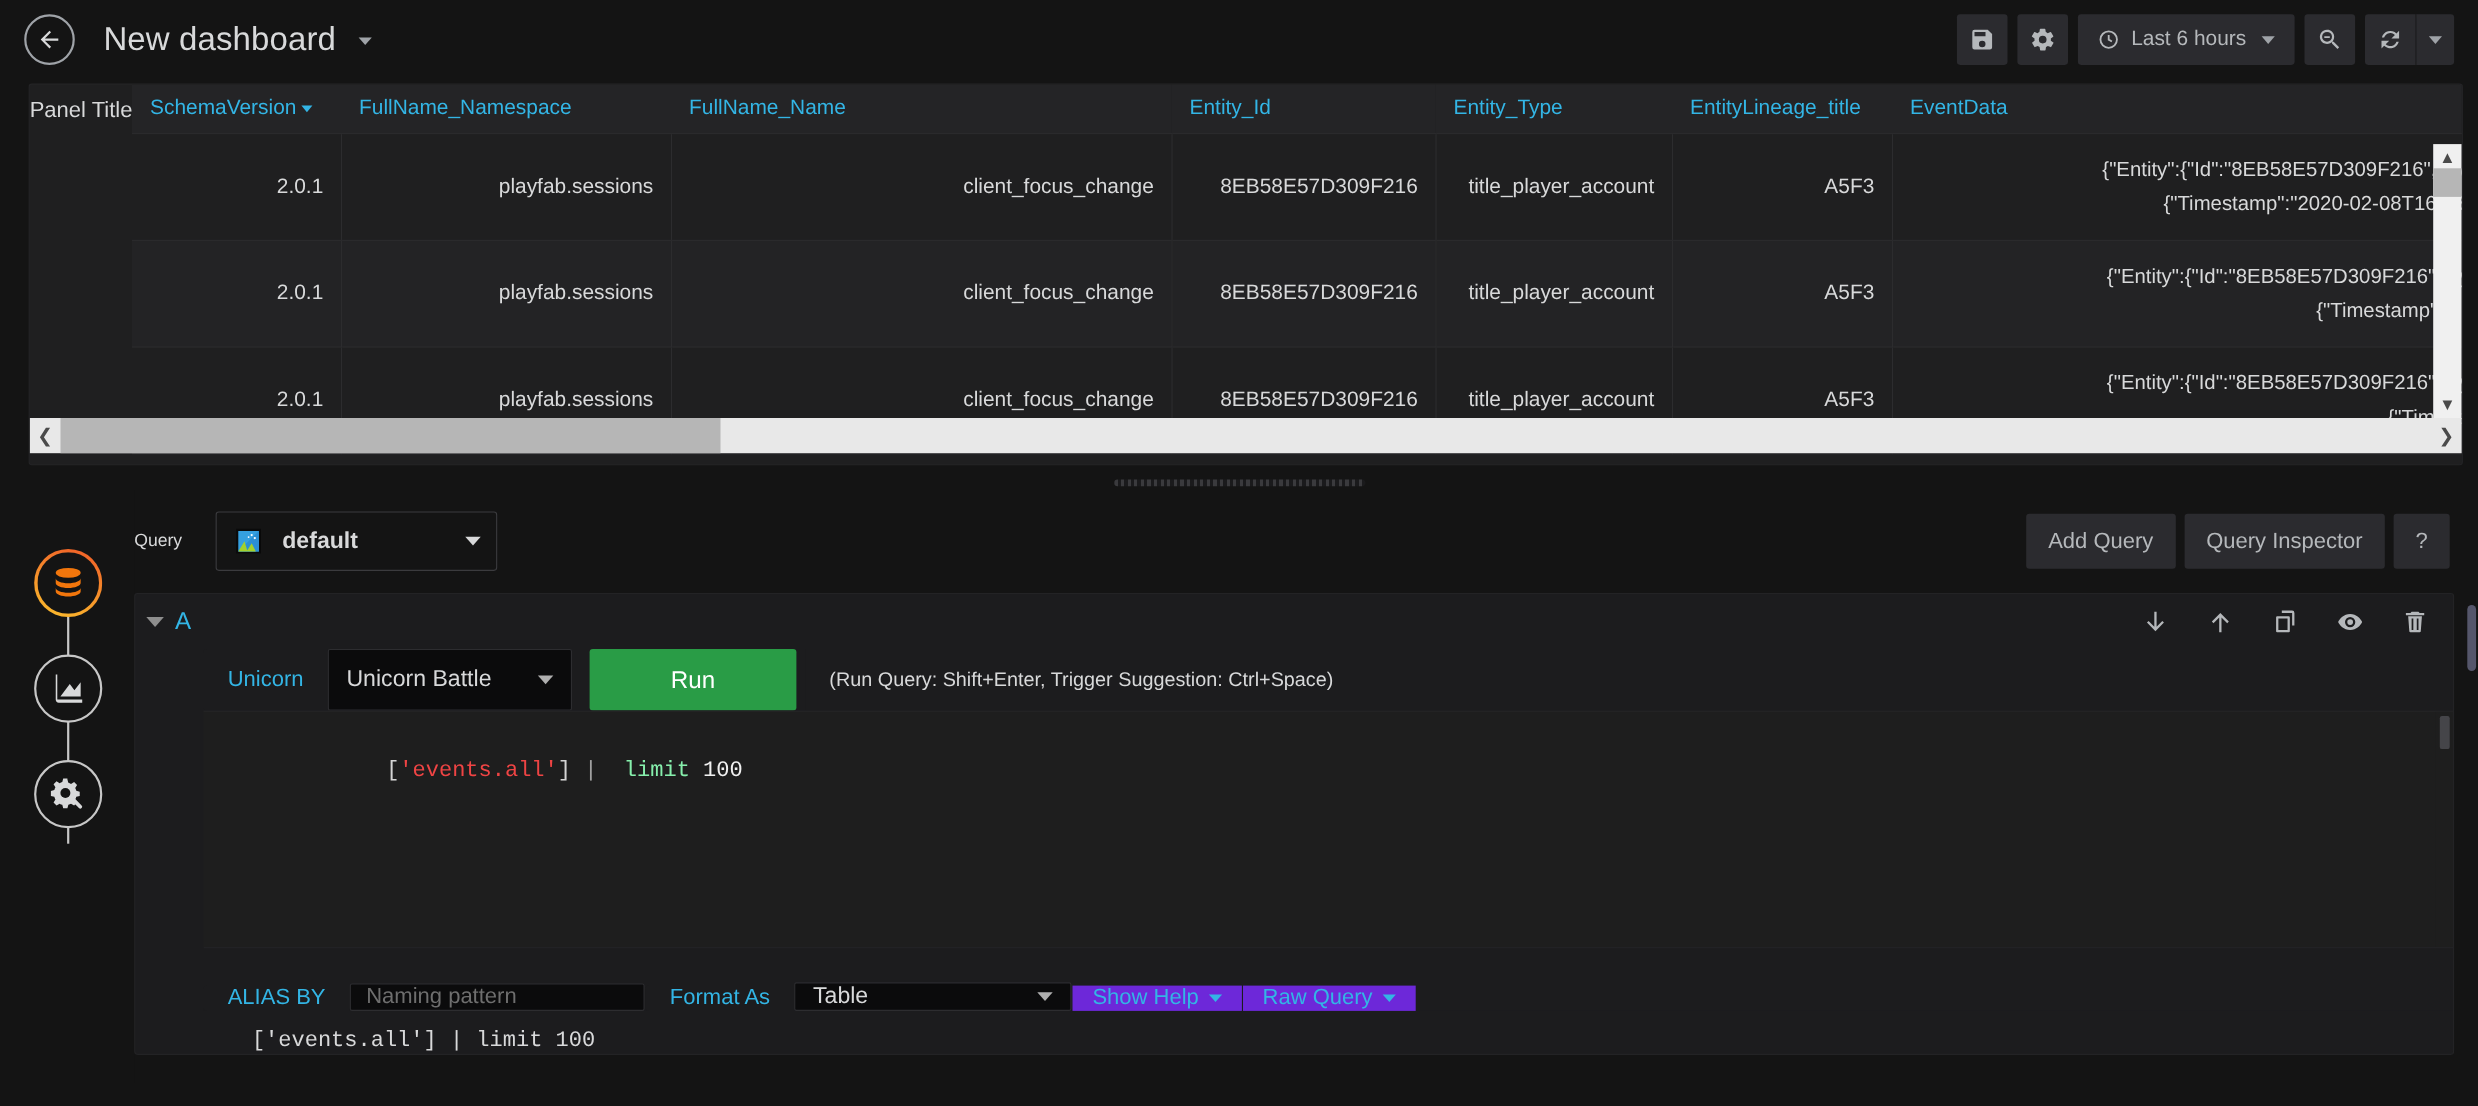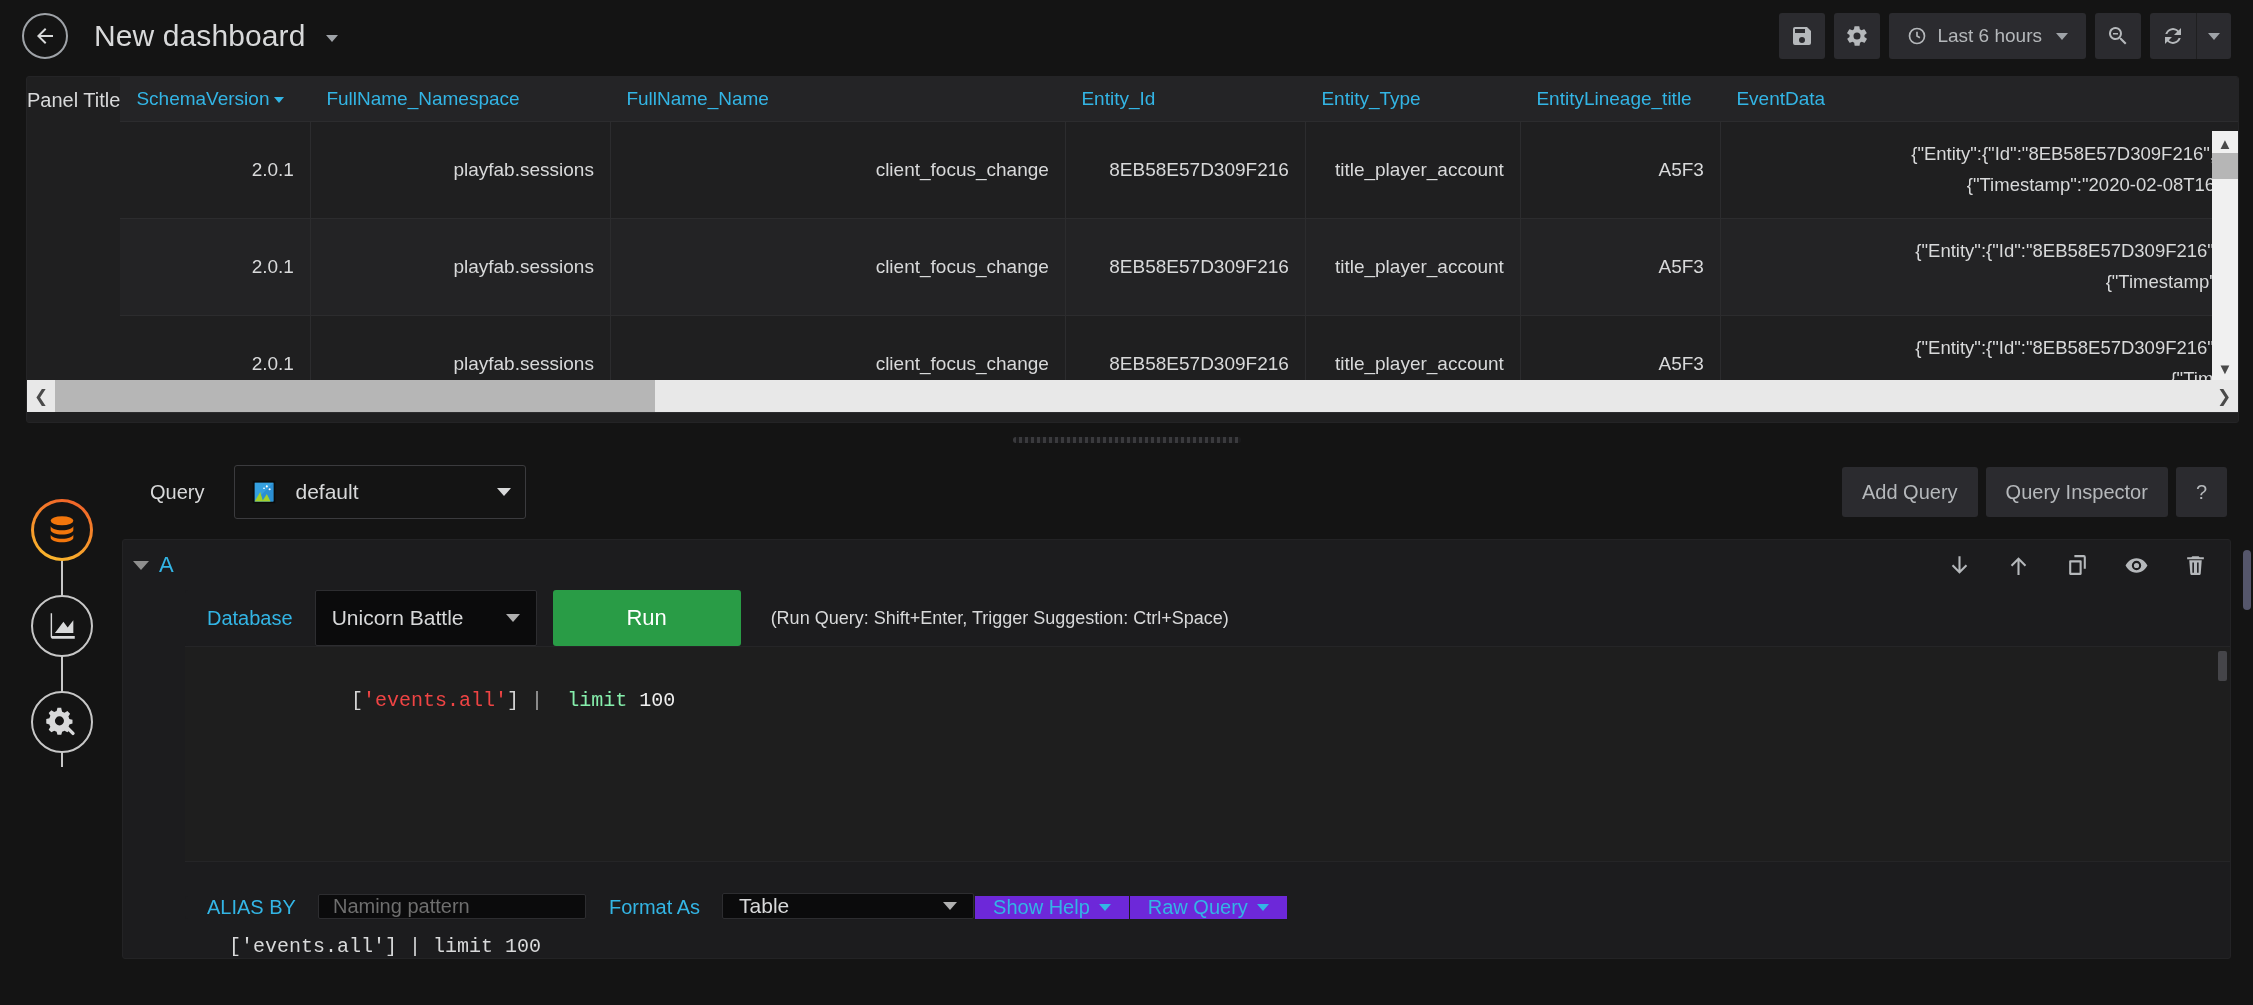--- a/index.html
+++ b/index.html
@@ -140,25 +140,25 @@
     border-top: 17px solid transparent; border-bottom: 17px solid transparent;
     border-left: 22px solid #f2760c; z-index: -1;
   }
 
   .editor-main {
     flex: 1; background: #141414; padding: 12px 0 0 0; position: relative;
   }
   .qheader {
     display: flex; align-items: center; padding: 0 26px 0 0; height: 70px;
   }
-  .qheader .qlabel { font-size: 20px; color: #d8d9da; margin-right: 30px; margin-left: 28px; }
+  .qheader .qlabel { font-size: 16px; color: #d8d9da; margin-right: 30px; }
   .ds-picker {
-    width: 292px; height: 54px; background: #141414;
+    width: 256px; height: 54px; background: #141414;
     border: 1px solid #3b3b3e; border-radius: 3px;
-    display: flex; align-items: center; padding: 0 14px; cursor: pointer;
+    display: flex; align-items: center; padding: 0 14px; cursor: pointer; font-weight: bold;
   }
   .ds-icon { width: 30px; height: 30px; flex: 0 0 30px; margin-right: 16px; }
   .ds-name { font-size: 21px; color: #d8d9da; flex: 1; }
   .caret-dn {
     width: 0; height: 0; border-left: 7px solid transparent;
     border-right: 7px solid transparent; border-top: 8px solid #d8d9da;
   }
   .qheader-right { margin-left: auto; display: flex; gap: 8px; }
   .gbtn {
     height: 50px; background: #2b2b2f; border: none; border-radius: 3px;
@@ -450,21 +450,21 @@
               <path d="M12 5C6.5 5 2.7 9.3 1.5 12c1.2 2.7 5 7 10.5 7s9.3-4.3 10.5-7c-1.2-2.7-5-7-10.5-7zm0 11.5a4.5 4.5 0 1 1 0-9 4.5 4.5 0 0 1 0 9zm0-2a2.5 2.5 0 1 0 0-5 2.5 2.5 0 0 0 0 5z"></path>
             </svg>
           <svg viewBox="0 0 24 24">
               <path d="M9 3h6l1 1h4v2H4V4h4l1-1zM6 7h12l-1 13a1 1 0 0 1-1 1H8a1 1 0 0 1-1-1L6 7zm3 2v10h1.5V9H9zm4.5 0v10H15V9h-1.5z"></path>
             </svg>
         </div>
       </div>
 
       <div class="qbody">
         <div class="qcontrols">
-          <div class="seg-label">Database</div>
+          <div class="seg-label">Unicorn</div>
           <div class="seg-select">
             <span>Unicorn Battle</span>
             <span class="caret-dn"></span>
           </div>
           <button class="run-btn">Run</button>
           <div class="hint">(Run Query: Shift+Enter, Trigger Suggestion: Ctrl+Space)</div>
         </div>
 
         <div class="code-editor">
           <div class="code-line">

